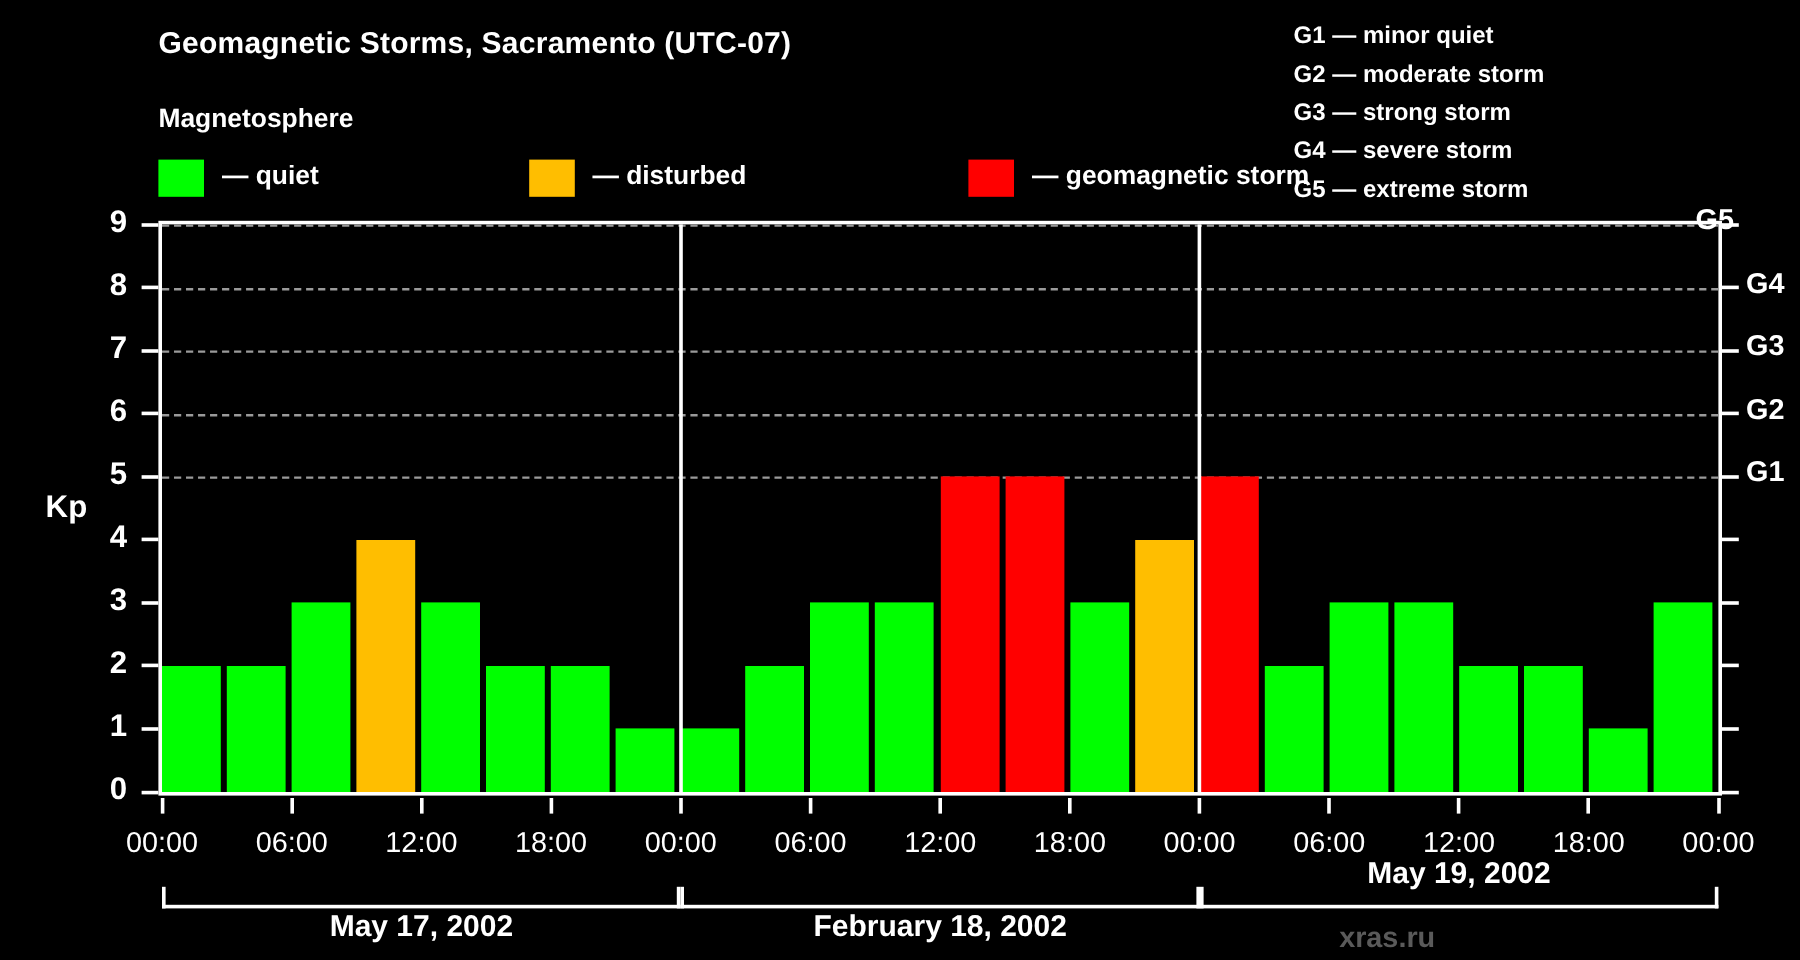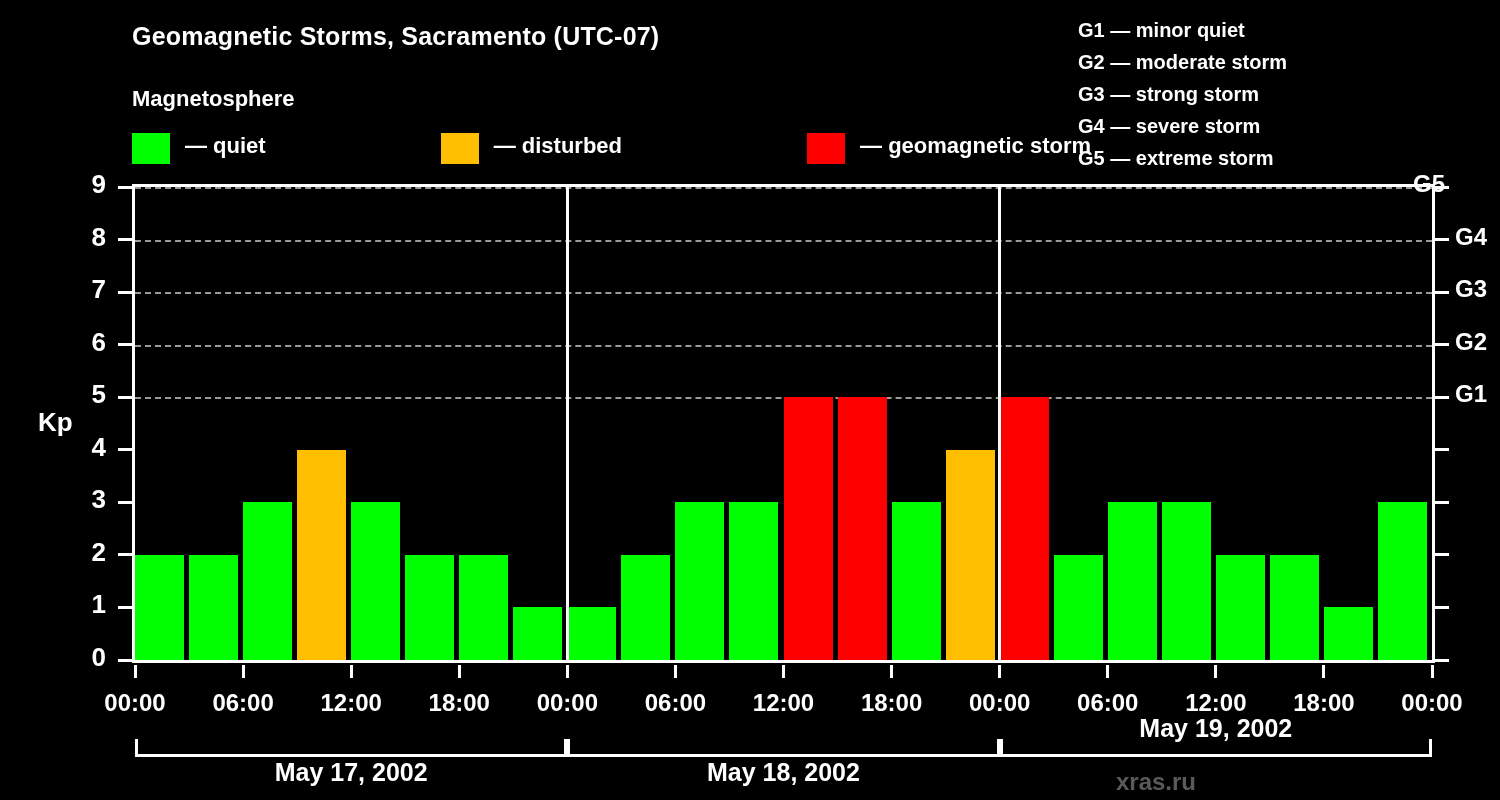--- a/index.html
+++ b/index.html
@@ -31,21 +31,21 @@
   
   .ytick{position:absolute;width:14px;height:3px;background:#fff;}
   .ylab{position:absolute;font-size:26px;font-weight:bold;text-align:right;width:40px;}
   #kp-label{position:absolute;left:38px;top:407px;font-size:26px;font-weight:bold;}
 
   .gtick{position:absolute;width:14px;height:3px;background:#fff;}
   .glab{position:absolute;font-size:24px;font-weight:bold;white-space:nowrap;}
 
   
   .xtick{position:absolute;width:3px;height:13px;background:#fff;}
-  .xlab{position:absolute;font-size:24px;font-weight:bold;text-align:center;
+  .xlab{position:absolute;font-size:24px;font-weight:normal;text-align:center;
         width:120px;white-space:nowrap;}
 
   
   .daybr{position:absolute;height:18px;border-left:3px solid #fff;
          border-right:3px solid #fff;border-bottom:3px solid #fff;box-sizing:border-box;}
   .dayname{position:absolute;font-size:25px;font-weight:bold;text-align:center;
            white-space:nowrap;}
 
   #watermark{position:absolute;right:8px;bottom:4px;font-size:24px;font-weight:bold;
              color:#5a5a5a;}
@@ -173,19 +173,19 @@
       <div class="xlab" style="left: 1047.75px; top: 689px;">06:00</div>
       <div class="xtick" style="left: 1214.33px; top: 665px;"></div>
       <div class="xlab" style="left: 1155.83px; top: 689px;">12:00</div>
       <div class="xtick" style="left: 1322.42px; top: 665px;"></div>
       <div class="xlab" style="left: 1263.92px; top: 689px;">18:00</div>
       <div class="xtick" style="left: 1430.5px; top: 665px;"></div>
       <div class="xlab" style="left: 1372px; top: 689px;">00:00</div>
       <div class="daybr" style="left: 135px; width: 432.333px; top: 739px;"></div>
       <div class="dayname" style="left: 135px; width: 432.333px; top: 758px;">May 17, 2002</div>
       <div class="daybr" style="left: 567.333px; width: 432.333px; top: 739px;"></div>
-      <div class="dayname" style="left: 567.333px; width: 432.333px; top: 758px;">May 18, 2002</div>
+      <div class="dayname" style="left: 567.333px; width: 432.333px; top: 758px;">February 18, 2002</div>
       <div class="daybr" style="left: 999.667px; width: 432.333px; top: 739px;"></div>
       <div class="dayname" style="left: 999.667px; width: 432.333px; top: 714px;">May 19, 2002</div>
     </div>
 
   <div id="watermark">xras.ru</div>
 </div>
 
 </body></html>

